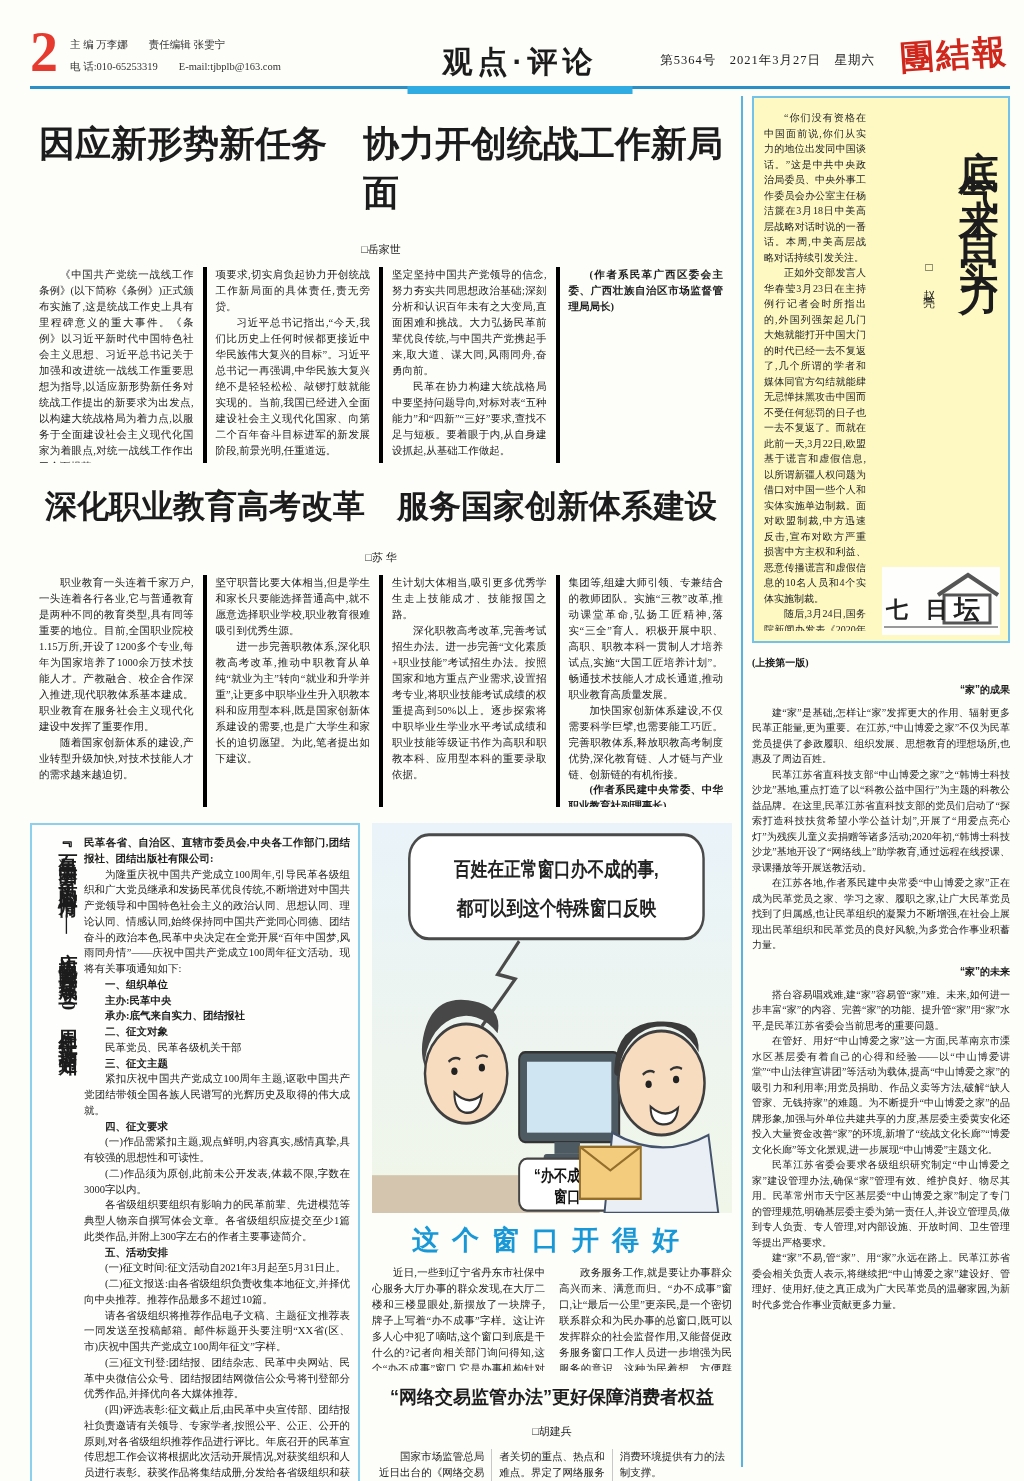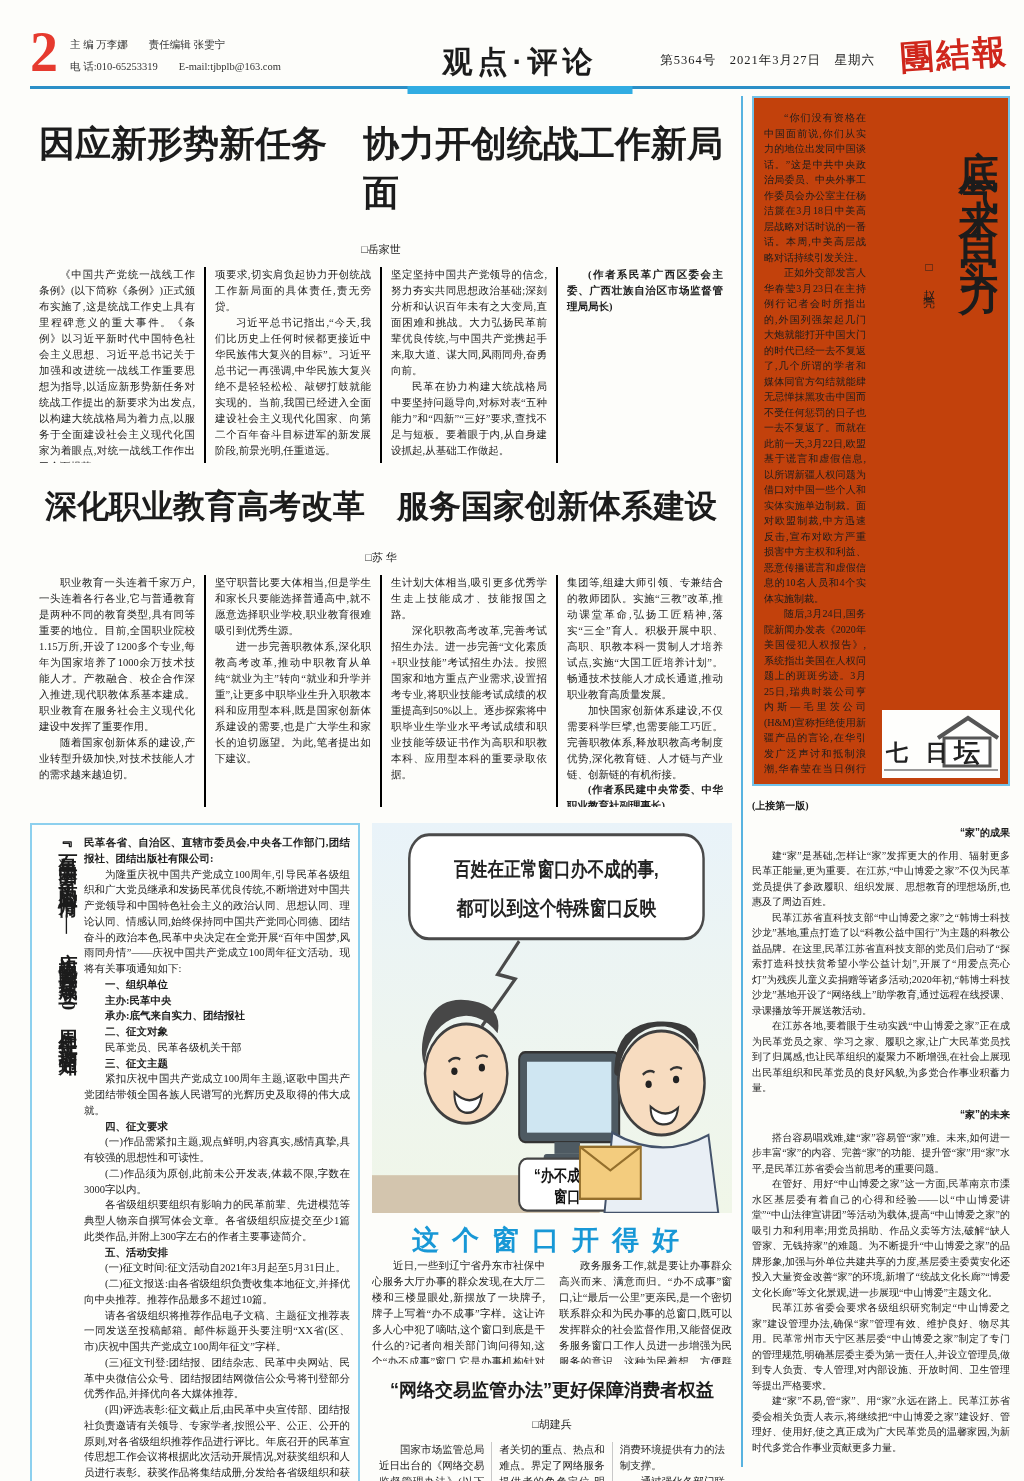--- a/index.html
+++ b/index.html
@@ -22,49 +22,49 @@
   .vrule{width:2px;background:#58b3e0;margin:0 9px;flex:none;}
   .rightcol{flex:1;display:flex;flex-direction:column;min-width:0;}
   
   p{margin:0;font-size:10.5px;line-height:1.52;text-align:justify;text-indent:2em;}
   p.b{font-weight:bold;} p.n{text-indent:0;}
   .byline{text-align:center;font-size:11px;margin:7px 0 10px;}
   
   .a1-title{font-size:36px;font-weight:900;text-align:center;letter-spacing:0;}
   .cols4{display:flex;height:196px;overflow:hidden;}
   .cols4 .col{flex:1;padding:0 9px;min-width:0;}
-  .cols4 .col + .col{border-left:2px solid #000000;}
+  .cols4 .col + .col{border-left:4px solid #000000;}
   
   .art2{margin-top:16px;}
   .a2-title{font-size:32px;font-weight:900;text-align:center;font-family:"Liberation Sans","DejaVu Sans",sans-serif;}
   .cols4b{height:232px;}
   
   .bottom-row{display:flex;margin-top:16px;}
   .notice-box{width:330px;flex:none;height:758px;box-sizing:border-box;border:2px solid #8dd0ee;
     padding:10px 8px 8px 6px;display:flex;background:#fefefc;}
   .notice-title{writing-mode:vertical-rl;font-size:19px;font-weight:900;letter-spacing:4px;
     width:40px;flex:none;line-height:1.05;}
   .notice-body{flex:1;overflow:hidden;margin-left:6px;min-width:0;}
   .notice-body p{font-size:10.5px;line-height:1.5;}
   .middle-col{flex:1;margin-left:12px;min-width:0;}
   .cartoon{height:390px;position:relative;text-decoration:underline;}
   .cartoon svg{width:100%;height:100%;display:block;}
   .cartoon-caption{color:#1898d6;font-size:27px;font-weight:bold;text-align:center;
-    letter-spacing:13px;margin:9px 0 0;}
+    letter-spacing:13px;margin:9px 0 7px;}
   .comment-cols{display:flex;height:106px;overflow:hidden;}
   .comment-cols .col{flex:1;min-width:0;}
   .comment-cols .col + .col{margin-left:14px;}
   .a3-title{font-size:18px;font-weight:900;text-align:center;margin-top:14px;
     font-family:"Liberation Sans","DejaVu Sans",sans-serif;}
   .cols3{display:flex;height:192px;overflow:hidden;position:relative;margin-top:6px;}
   .cols3 .col{flex:1;padding:0 7px;min-width:0;}
   .cols3 .col + .col{border-left:1px solid #c8c8c8;}
   
-  .diqi-box{position:relative;border:2px solid #72c2e9;box-sizing:border-box;height:690px;
-    padding:12px 8px 10px 10px;display:flex;background:#c2410c;flex:none;gap:48px;}
+  .diqi-box{position:relative;border:2px solid #72c2e9;box-sizing:border-box;height:547px;
+    padding:12px 8px 10px 10px;display:flex;background:#fef9c3;flex:none;gap:48px;}
   .diqi-text{flex:1;overflow:hidden;min-width:0;}
   .diqi-text p{font-size:10px;line-height:1.55;}
   .diqi-side{width:86px;flex:none;position:relative;}
   .diqi-author{position:absolute;top:150px;left:6px;writing-mode:vertical-rl;font-size:12px;letter-spacing:6px;}
   .diqi-title{position:absolute;top:8px;right:2px;writing-mode:vertical-rl;
     font-size:40px;font-weight:900;letter-spacing:25px;line-height:1;}
   .qiritan{position:absolute;right:8px;bottom:6px;background:#fefefc;}
   .continued{margin-top:12px;flex:1;overflow:hidden;}
   .cont-note{font-size:11px;font-weight:bold;text-indent:0;}
   .sub-head{text-align:right;font-weight:900;font-size:10px;margin:12px 0 8px;
@@ -300,21 +300,21 @@
           </svg>
         </div>
       </div>
 
       <div class="continued">
         <p class="cont-note n">(上接第一版)</p>
         <div class="sub-head">“家”的成果</div>
         <div>
             <p>建“家”是基础,怎样让“家”发挥更大的作用、辐射更多民革正能量,更为重要。在江苏,“中山博爱之家”不仅为民革党员提供了参政履职、组织发展、思想教育的理想场所,也惠及了周边百姓。</p>
             <p>民革江苏省直科技支部“中山博爱之家”之“韩博士科技沙龙”基地,重点打造了以“科教公益中国行”为主题的科教公益品牌。在这里,民革江苏省直科技支部的党员们启动了“探索打造科技扶贫希望小学公益计划”,开展了“用爱点亮心灯”为残疾儿童义卖捐赠等诸多活动;2020年初,“韩博士科技沙龙”基地开设了“网络线上”助学教育,通过远程在线授课、录课播放等开展送教活动。</p>
-            <p>在江苏各地,要着眼于生动实践“中山博爱之家”正在成为民革党员之家、学习之家、履职之家,让广大民革党员找到了归属感,也让民革组织的凝聚力不断增强,在社会上展现出民革组织和民革党员的良好风貌,为多党合作事业积蓄力量。</p>
+            <p>在江苏各地,作者系民建中央常委“中山博爱之家”正在成为民革党员之家、学习之家、履职之家,让广大民革党员找到了归属感,也让民革组织的凝聚力不断增强,在社会上展现出民革组织和民革党员的良好风貌,为多党合作事业积蓄力量。</p>
           </div>
         <div class="sub-head">“家”的未来</div>
         <div>
             <p>搭台容易唱戏难,建“家”容易管“家”难。未来,如何进一步丰富“家”的内容、完善“家”的功能、提升管“家”用“家”水平,是民革江苏省委会当前思考的重要问题。</p>
             <p>在管好、用好“中山博爱之家”这一方面,民革南京市溧水区基层委有着自己的心得和经验——以“中山博爱讲堂”“中山法律宣讲团”等活动为载体,提高“中山博爱之家”的吸引力和利用率;用党员捐助、作品义卖等方法,破解“缺人管家、无钱持家”的难题。为不断提升“中山博爱之家”的品牌形象,加强与外单位共建共享的力度,基层委主委黄安化还投入大量资金改善“家”的环境,新增了“统战文化长廊”“博爱文化长廊”等文化景观,进一步展现“中山博爱”主题文化。</p>
             <p>民革江苏省委会要求各级组织研究制定“中山博爱之家”建设管理办法,确保“家”管理有效、维护良好、物尽其用。民革常州市天宁区基层委“中山博爱之家”制定了专门的管理规范,明确基层委主委为第一责任人,并设立管理员,做到专人负责、专人管理,对内部设施、开放时间、卫生管理等提出严格要求。</p>
             <p>建“家”不易,管“家”、用“家”永远在路上。民革江苏省委会相关负责人表示,将继续把“中山博爱之家”建设好、管理好、使用好,使之真正成为广大民革党员的温馨家园,为新时代多党合作事业贡献更多力量。</p>
           </div>
       </div>
     </aside>

